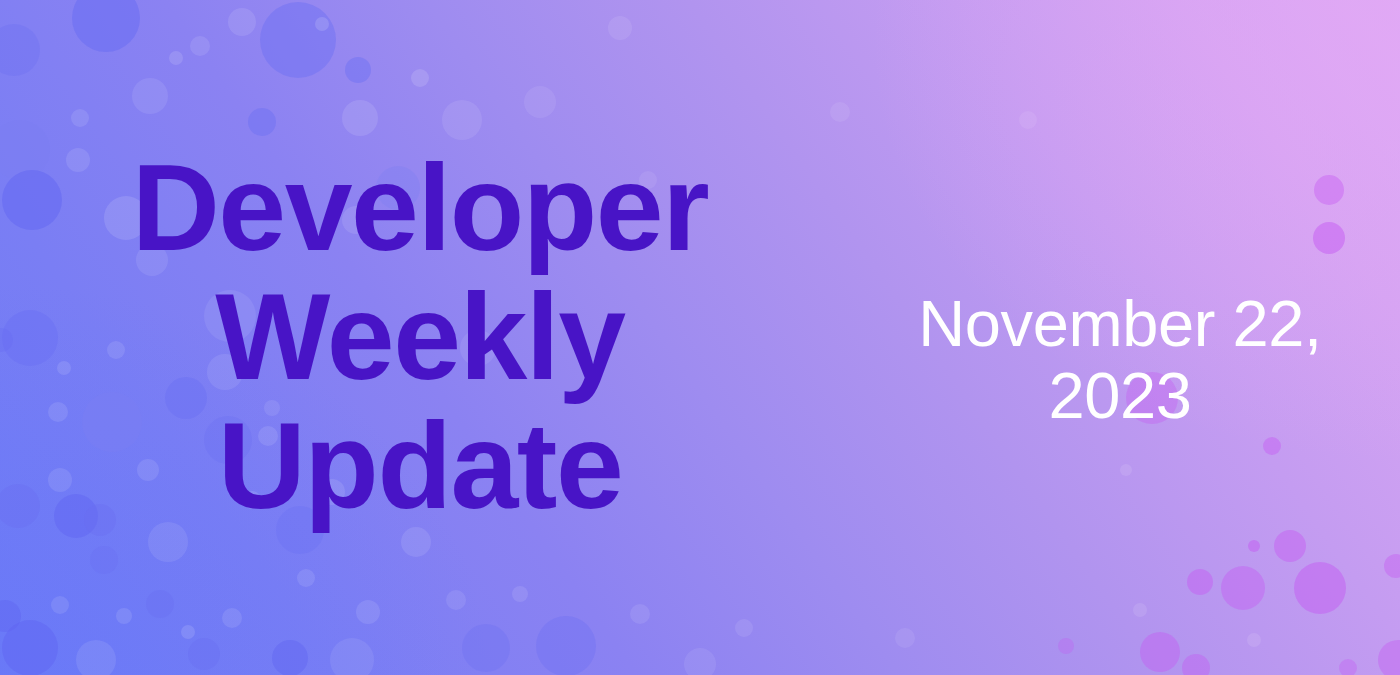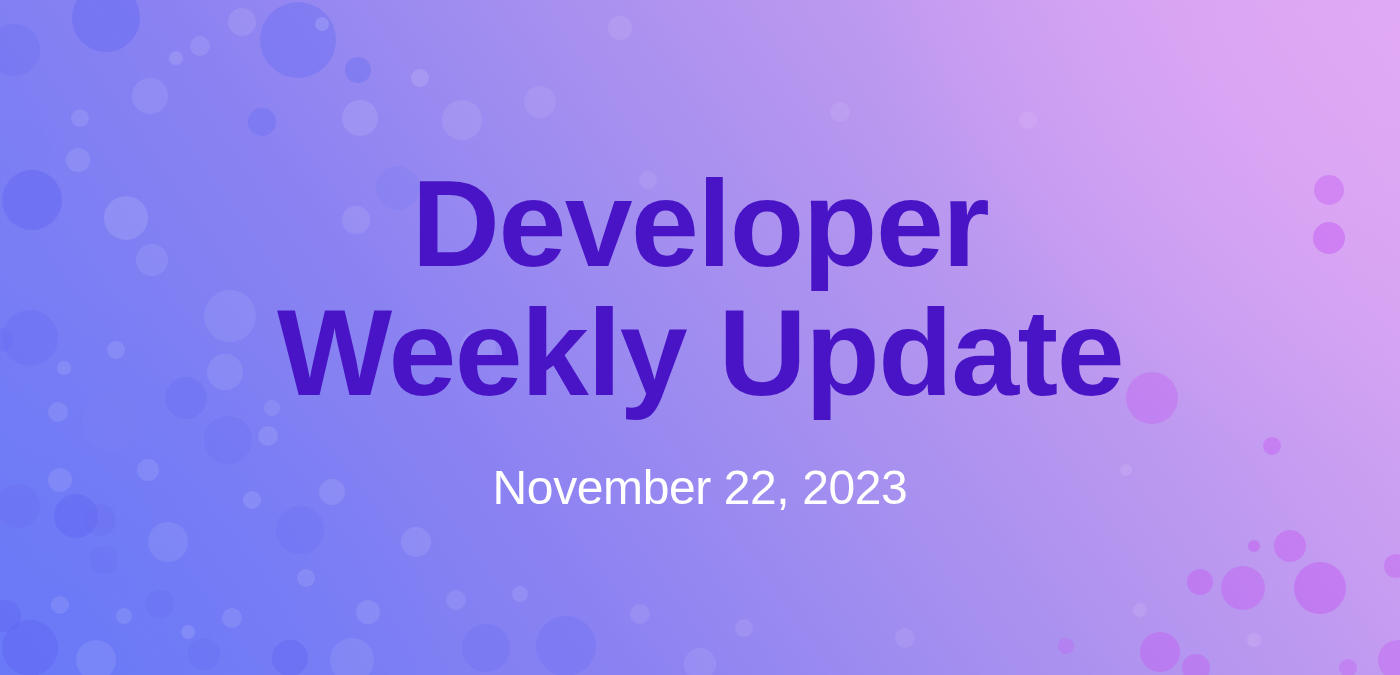--- a/index.html
+++ b/index.html
@@ -48,39 +48,39 @@
   .bokeh-layer svg {
     display: block;
     width: 1400px;
     height: 675px;
   }
 
   .content {
     position: absolute;
     inset: 0;
     display: flex;
-    flex-direction: column;
+    flex-direction: row;
     align-items: center;
     justify-content: center;
     text-align: center;
   }
 
   .headline {
     margin: 0;
     font-size: 122px;
     line-height: 1.06;
     font-weight: 700;
     letter-spacing: -1.5px;
     color: #4814c6;
     white-space: pre-line;
   }
 
   .subtitle {
     margin: 44px 0 0 0;
-    font-size: 48px;
+    font-size: 65px;
     line-height: 1.1;
     font-weight: 400;
     letter-spacing: -0.4px;
     color: #ffffff;
   }
 </style>
 </head>
 <body>
 
 <div class="banner">

